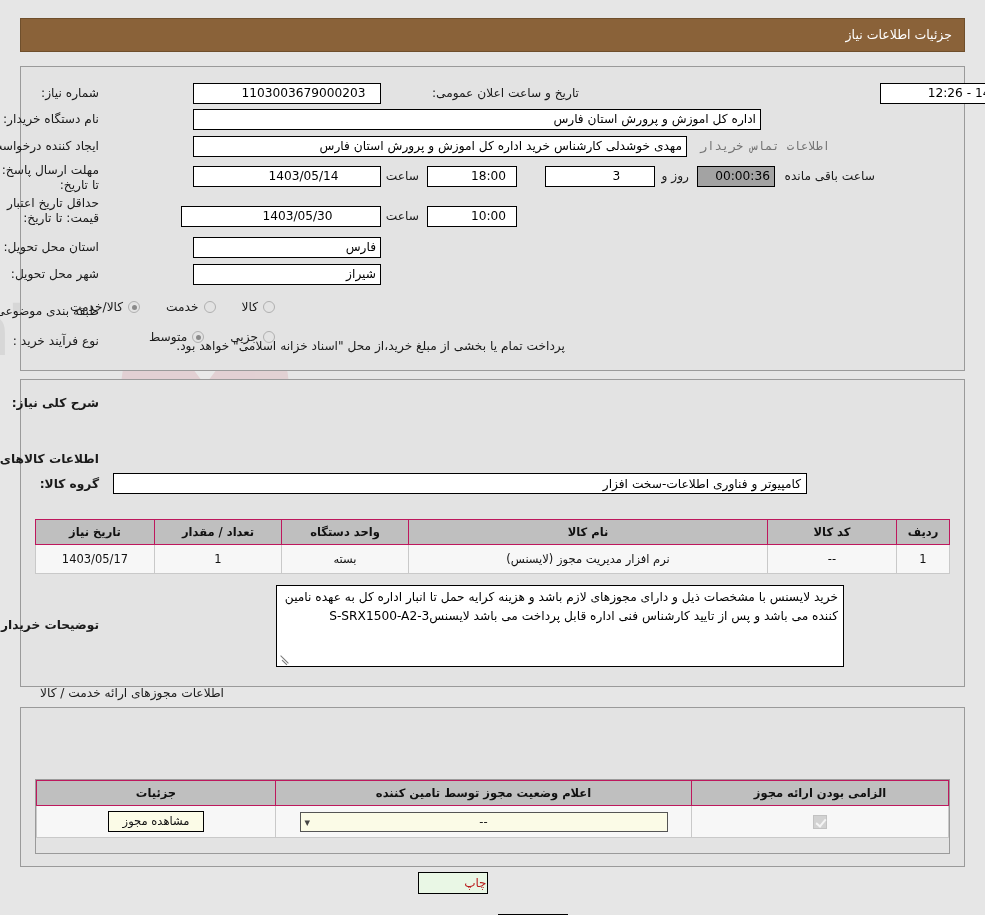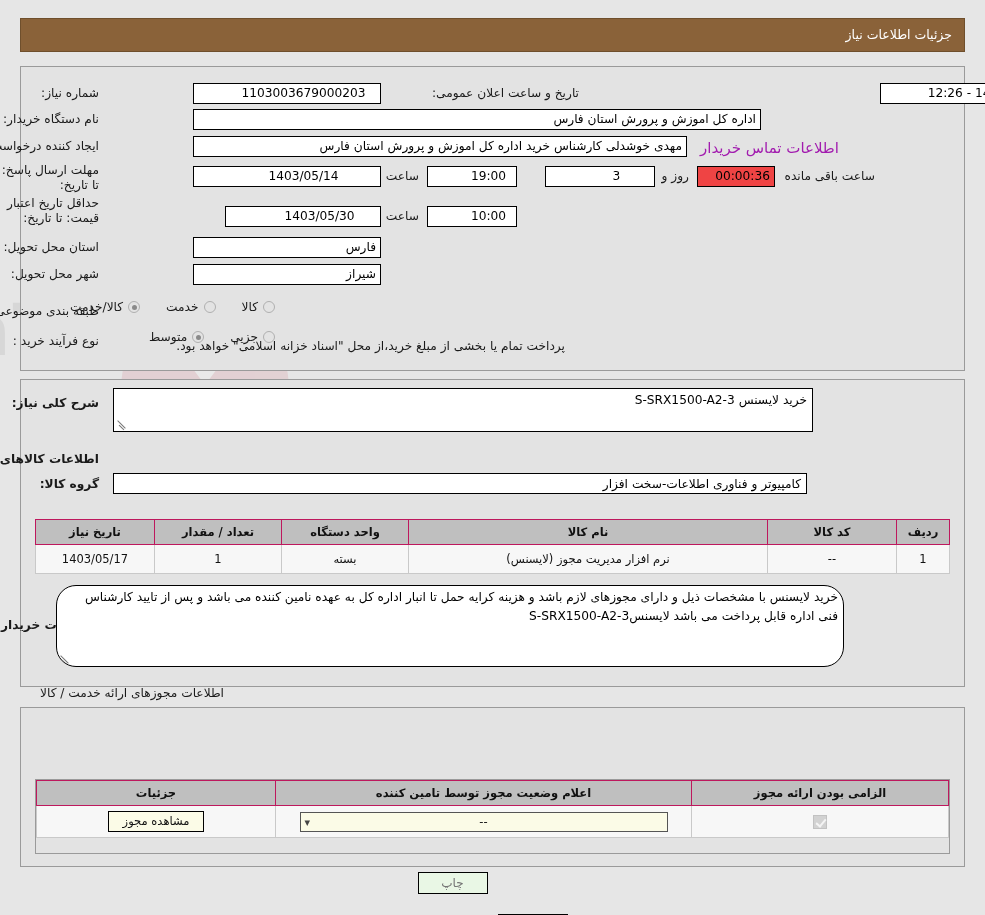--- a/index.html
+++ b/index.html
@@ -77,29 +77,30 @@
     color: #000000;
     line-height: 19px;
     height: 21px;
     padding: 0 4px;
     white-space: nowrap;
     overflow: hidden;
     z-index: 3;
   }
   .fld.center { text-align: center; padding-left: 37px; }
   .fld.right  { }
-  .fld.cream  { background: #ef4444; }
+  .fld.cream  { background: #a3a3a3; }
 
   .link {
     position: absolute;
-    color: #a21caf;
-    font-size: 15px;
+    color: #737373;
+    font-size: 12px;
     white-space: nowrap;
     cursor: pointer;
     z-index: 3;
+    font-family: Liberation Mono, monospace;
   }
 
   .plain {
     position: absolute;
     font-size: 12.2px;
     color: #1a1a1a;
     white-space: nowrap;
     z-index: 3;
   }
 
@@ -279,25 +280,24 @@
     top: 872px;
     display: flex;
     flex-direction: row;
     justify-content: center;
     gap: 10px;
     z-index: 4;
   }
   .btn {
     border: 1px solid #000;
     font-size: 12px;
-    color: #737373;
+    color: #b91c1c;
     width: 70px;
     height: 22px;
     line-height: 20px;
-    text-align: center;
     cursor: pointer;
     box-sizing: border-box;
   }
   .btn.print { background: #e9f7e5; }
   .btn.back  { background: #f9d5d5; margin-top: 42px; }
 
   .section-title {
     position: absolute;
     font-size: 12.2px;
     color: #1a1a1a;
@@ -342,28 +342,28 @@
   <div class="lbl" style="right:886px; top:112px;">نام دستگاه خریدار:</div>
   <div class="fld right" style="right:224px; top:109px; width:568px;">اداره کل اموزش و پرورش استان فارس</div>
 
   <div class="lbl" style="right:886px; top:139px;">ایجاد کننده درخواست:</div>
   <div class="fld right" style="right:298px; top:136px; width:494px;">مهدی خوشدلی کارشناس خرید اداره کل اموزش و پرورش استان فارس</div>
   <div class="link" style="right:auto; left:700px; top:139px;">اطلاعات تماس خریدار</div>
 
   <div class="lbl two-line" style="right:886px; top:163px; width:100px;">مهلت ارسال پاسخ: تا تاریخ:</div>
   <div class="fld center" style="right:604px; top:166px; width:188px;">1403/05/14</div>
   <div class="plain" style="right:566px; top:169px;">ساعت</div>
-  <div class="fld center" style="right:468px; top:166px; width:90px;">19:00</div>
+  <div class="fld center" style="right:468px; top:166px; width:90px;">18:00</div>
   <div class="fld center" style="right:330px; top:166px; width:110px;">3</div>
   <div class="plain" style="right:296px; top:169px;">روز و</div>
   <div class="fld center cream" style="right:210px; top:166px; width:78px;">00:00:36</div>
   <div class="plain" style="right:110px; top:169px;">ساعت باقی مانده</div>
 
   <div class="lbl two-line" style="right:886px; top:196px; width:100px;">حداقل تاریخ اعتبار قیمت: تا تاریخ:</div>
-  <div class="fld center" style="right:604px; top:206px; width:156px;">1403/05/30</div>
+  <div class="fld center" style="right:604px; top:206px; width:200px;">1403/05/30</div>
   <div class="plain" style="right:566px; top:209px;">ساعت</div>
   <div class="fld center" style="right:468px; top:206px; width:90px;">10:00</div>
 
   <div class="lbl" style="right:886px; top:240px;">استان محل تحویل:</div>
   <div class="fld right" style="right:604px; top:237px; width:188px;">فارس</div>
 
   <div class="lbl" style="right:886px; top:267px;">شهر محل تحویل:</div>
   <div class="fld right" style="right:604px; top:264px; width:188px;">شیراز</div>
 
   <div class="lbl" style="right:886px; top:304px;">طبقه بندی موضوعی:</div>
@@ -392,24 +392,20 @@
       <span class="radio-dot on"></span>
       <span>متوسط</span>
     </label>
   </div>
 
   <div class="plain" style="right:420px; top:339px;">پرداخت تمام یا بخشی از مبلغ خرید،از محل "اسناد خزانه اسلامی" خواهد بود.</div>
 
   <div class="panel panel-mid"></div>
 
   <div class="lbl bold" style="right:886px; top:396px;">شرح کلی نیاز:</div>
-  <div class="ta" style="right:172px; top:388px; width:700px; height:44px;">
-    <span>خرید لایسنس S-SRX1500-A2-3</span>
-    <span class="grip"></span>
-  </div>
 
   <div class="lbl bold" style="right:886px; top:452px;">اطلاعات کالاهای مورد نیاز</div>
 
   <div class="lbl bold" style="right:886px; top:477px;">گروه کالا:</div>
   <div class="ta" style="right:178px; top:473px; width:694px; height:21px; padding-top:1px;">
     <span>کامپیوتر و فناوری اطلاعات-سخت افزار</span>
   </div>
 
   <table class="grid" style="right:35px; top:519px; width:915px;">
     <thead>
@@ -428,21 +424,21 @@
         <td>--</td>
         <td>نرم افزار مدیریت مجوز (لایسنس)</td>
         <td>بسته</td>
         <td>1</td>
         <td>1403/05/17</td>
       </tr>
     </tbody>
   </table>
 
   <div class="lbl bold" style="right:886px; top:618px;">توضیحات خریدار:</div>
-  <div class="ta" style="right:141px; top:585px; width:788px; height:82px;border-radius:20px;">
+  <div class="ta" style="right:141px; top:585px; width:568px; height:82px;">
     <span>خرید لایسنس با مشخصات ذیل و دارای مجوزهای لازم باشد و هزینه کرایه حمل تا انبار اداره کل به عهده نامین کننده می باشد و پس از تایید کارشناس فنی اداره قابل پرداخت می باشد                 لایسنسS-SRX1500-A2-3</span>
     <span class="grip"></span>
   </div>
 
   <div class="section-title" style="right:761px; top:686px;">اطلاعات مجوزهای ارائه خدمت / کالا</div>
   <div class="panel panel-bottom"></div>
   <div class="inner-frame" style="right:35px; top:779px; width:915px; height:75px;"></div>
 
   <table class="grid" style="right:36px; top:780px; width:913px;">
     <thead>

